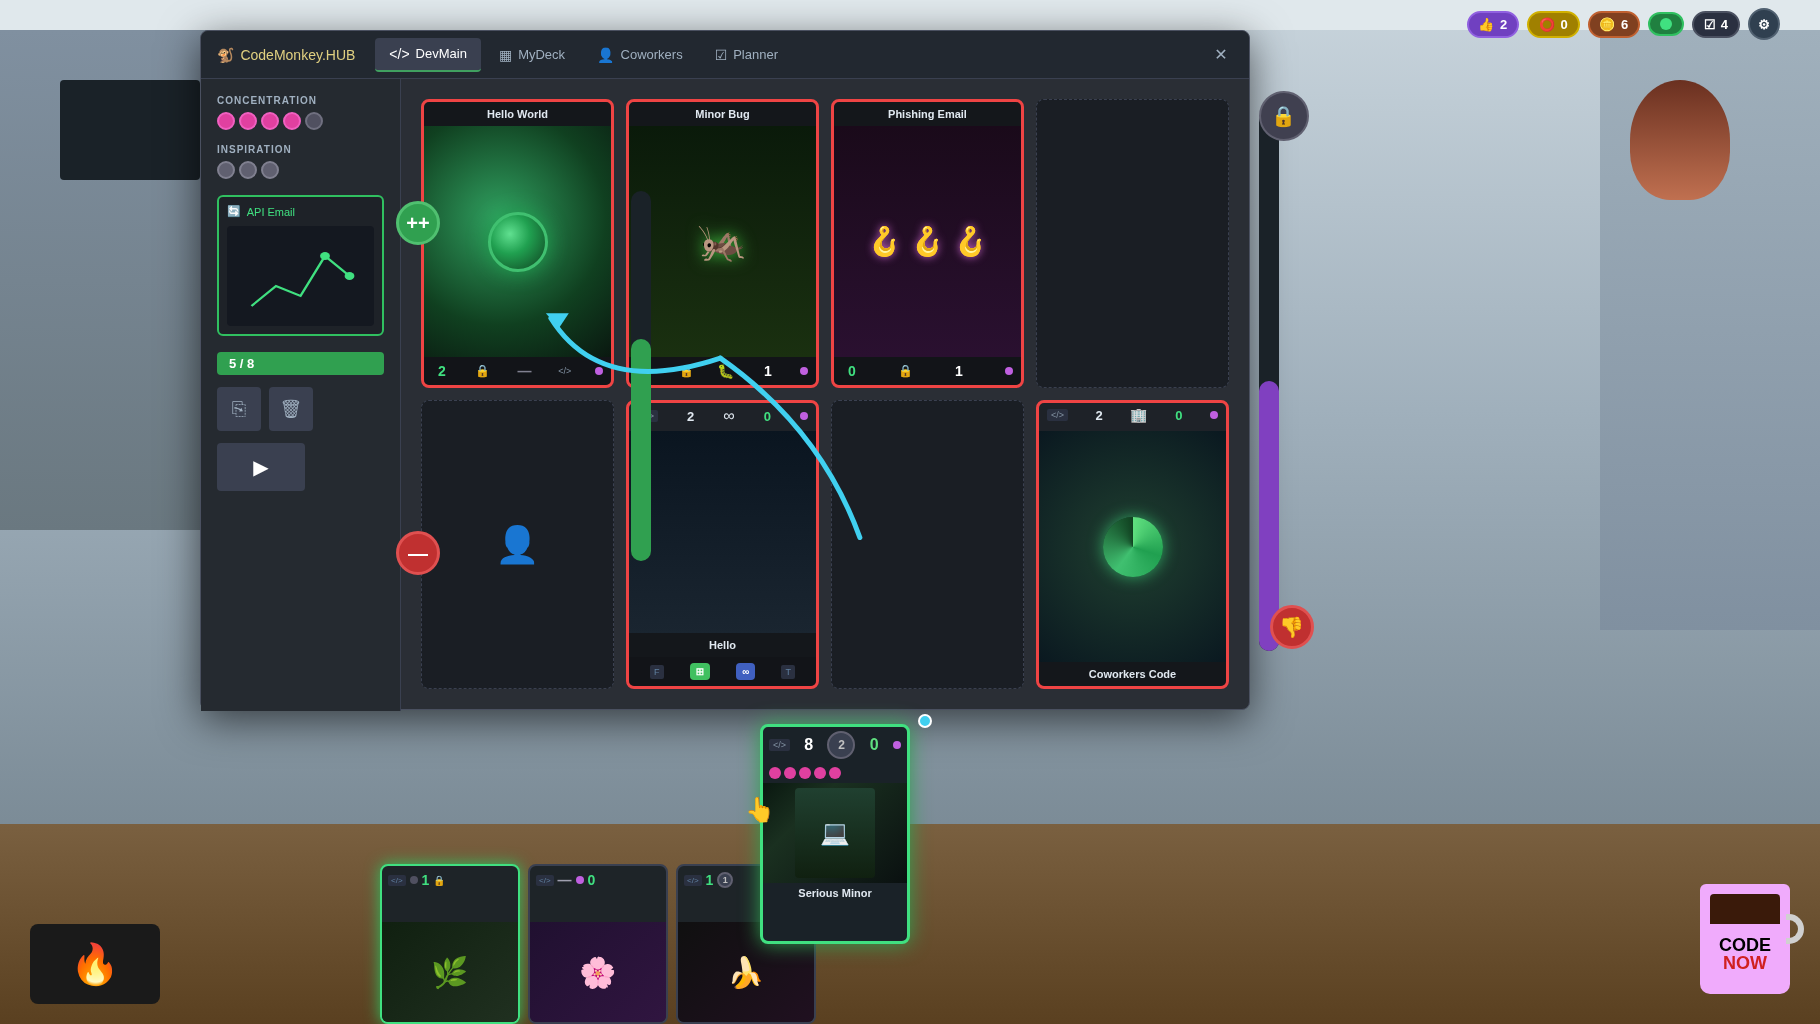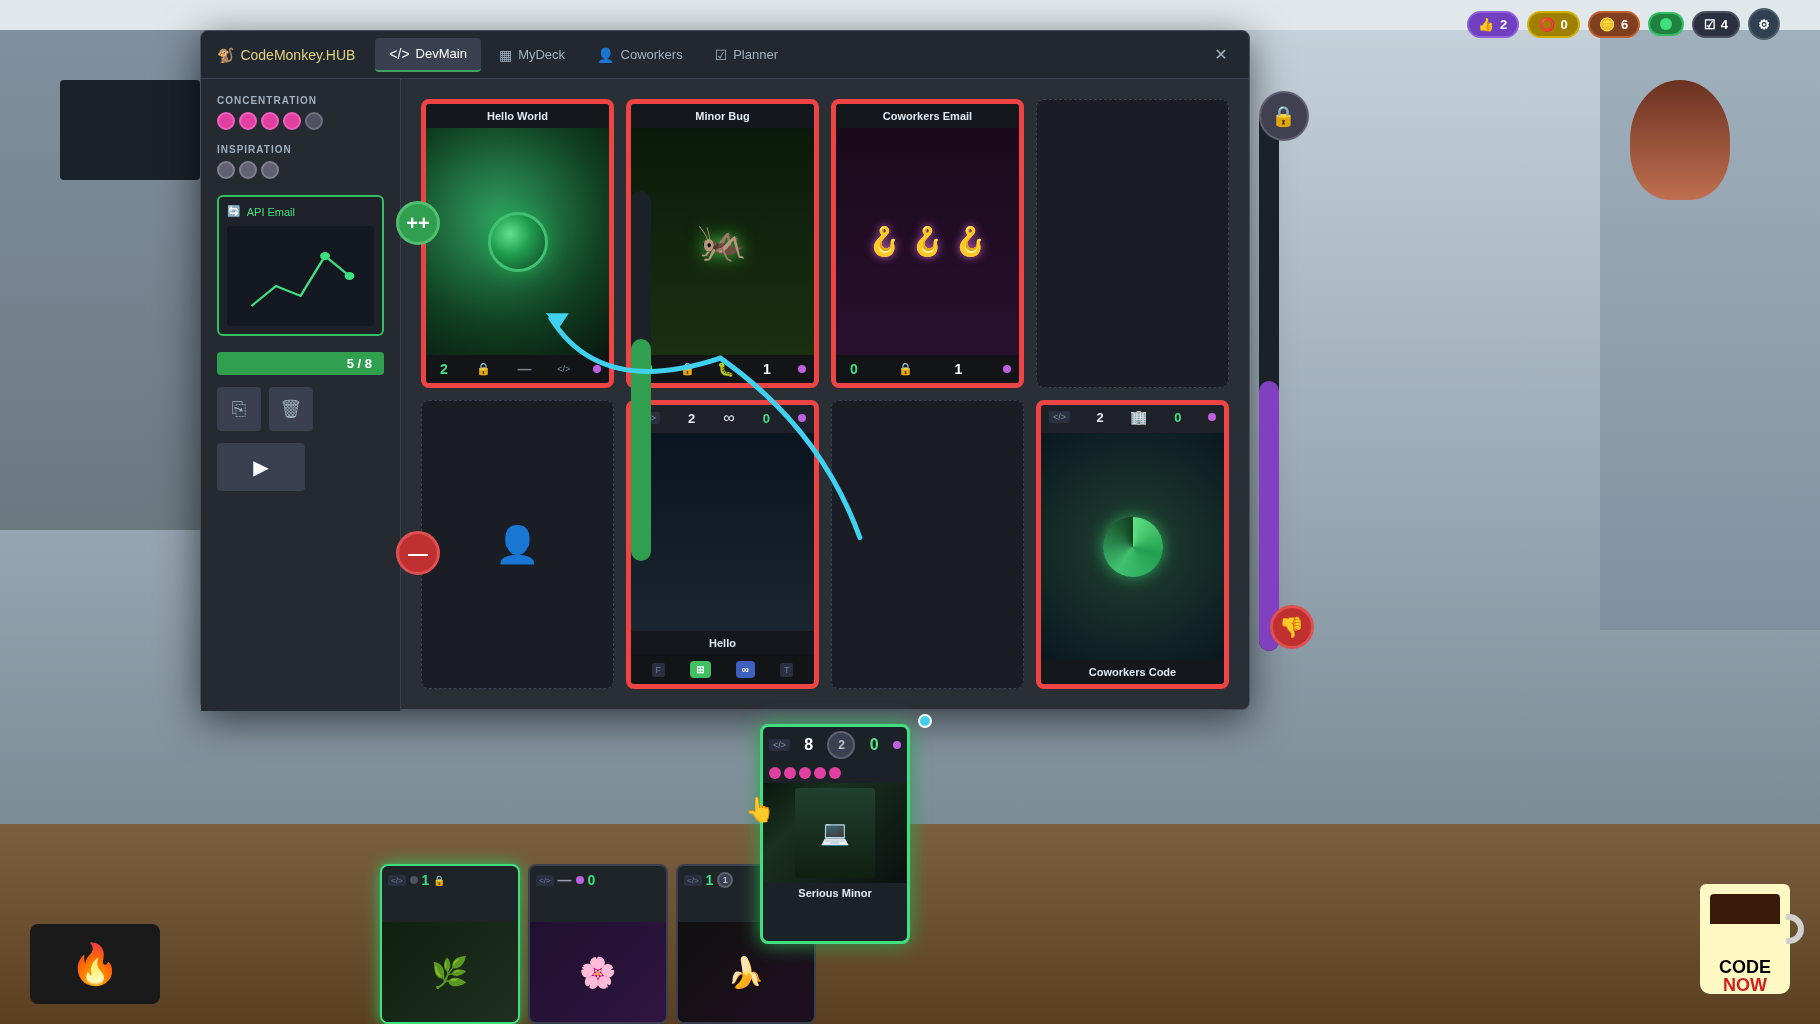--- a/index.html
+++ b/index.html
@@ -215,21 +215,21 @@
       overflow: hidden;
     }
 
     .count-display {
       background: #30a050;
       border-radius: 4px;
       padding: 4px 12px;
       color: white;
       font-size: 13px;
       font-weight: bold;
-      text-align: right;
+      text-align: left;
       margin-top: 16px;
     }
 
     .icon-btns {
       display: flex;
       gap: 8px;
       margin-top: 12px;
     }
     .icon-btn {
       width: 44px; height: 44px;
@@ -259,21 +259,21 @@
       padding: 20px;
       display: grid;
       grid-template-columns: repeat(4, 1fr);
       grid-template-rows: repeat(2, 1fr);
       gap: 12px;
     }
 
     
     .card-slot {
       background: #1e2228;
-      border: 5px solid #ef4444;
+      border: 3px solid #ef4444;
       border-radius: 8px;
       position: relative;
       display: flex;
       flex-direction: column;
       overflow: hidden;
     }
     .card-slot.empty {
       background: #1a1e24;
       border: 1px dashed #3a4050;
       display: flex; align-items: center; justify-content: center;
@@ -587,27 +587,27 @@
       color: white;
     }
 
     
     .coffee-mug {
       position: absolute;
       bottom: 30px;
       right: 30px;
       width: 90px;
       height: 110px;
-      background: #fef9c3;
+      background: #f0abfc;
       border-radius: 6px 6px 10px 10px;
       z-index: 60;
       display: flex;
       flex-direction: column;
       align-items: center;
-      justify-content: flex-end;
+      justify-content: center;
       padding-top: 30px;
     }
     .mug-coffee {
       position: absolute;
       top: 10px;
       left: 10px; right: 10px;
       height: 30px;
       background: #3a1a0a;
       border-radius: 4px 4px 0 0;
     }
@@ -836,21 +836,21 @@
       <div class="card-footer">
         <span class="stat-val stat-green">0</span>
         <span class="stat-icon-sm stat-green">🔒</span>
         <span class="stat-val">🐛</span>
         <span class="stat-val" style="color:white;">1</span>
         <span style="width:8px;height:8px;border-radius:50%;background:#c060e0;display:inline-block;"></span>
       </div>
     </div>
 
     <div class="card-slot">
-      <div class="card-name">Coworkers Email</div>
+      <div class="card-name">Phishing Email</div>
       <div class="card-image phishing-img">
         <span class="hook">🪝</span>
         <span class="hook">🪝</span>
         <span class="hook">🪝</span>
       </div>
       <div class="card-footer">
         <span class="stat-val stat-green">0</span>
         <span class="stat-icon-sm stat-green">🔒</span>
         <span class="stat-val" style="color:white;">1</span>
         <span style="width:8px;height:8px;border-radius:50%;background:#c060e0;display:inline-block;"></span>

